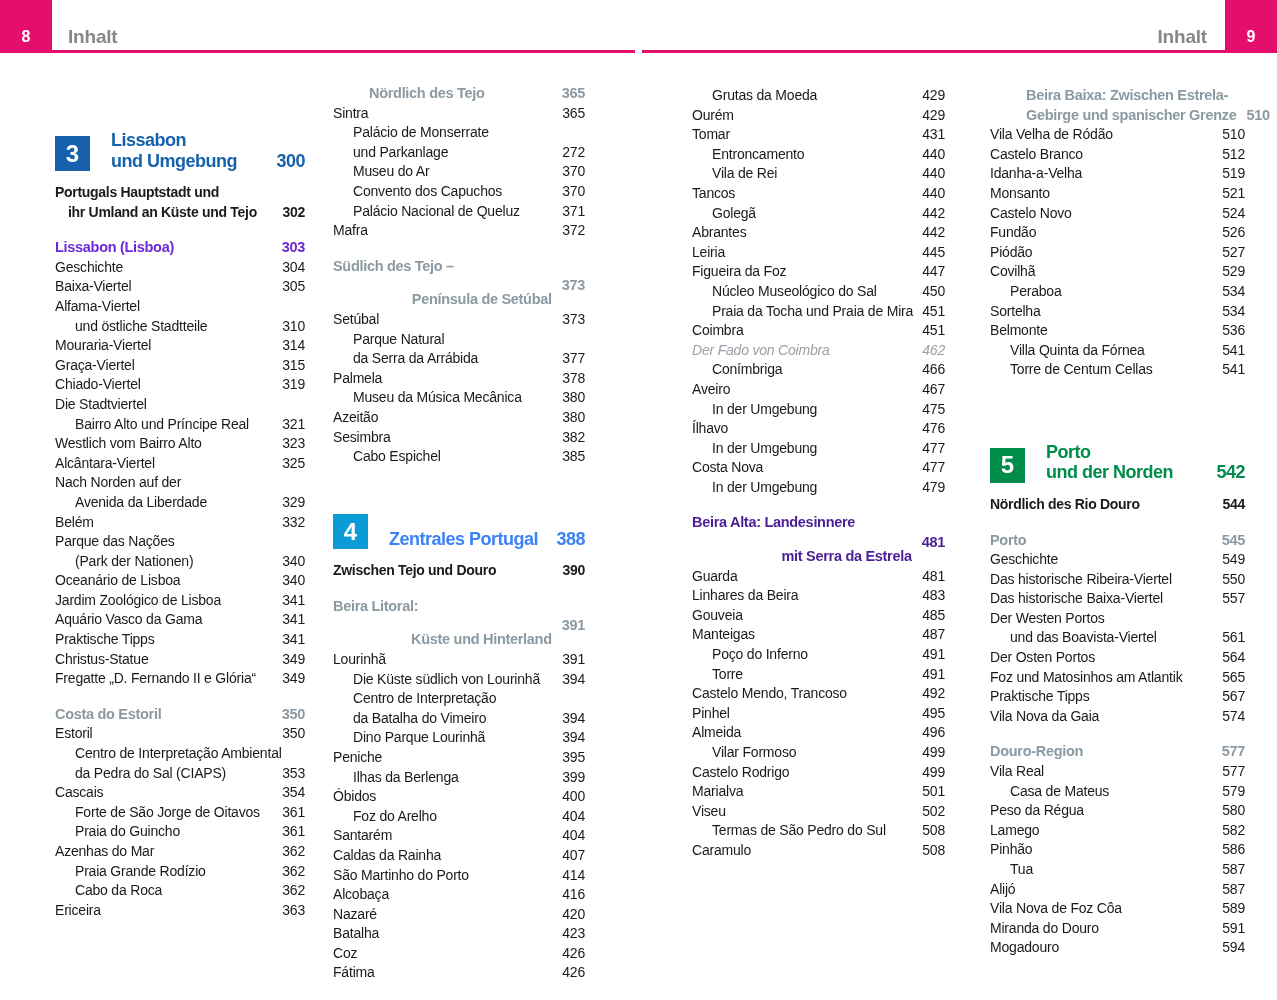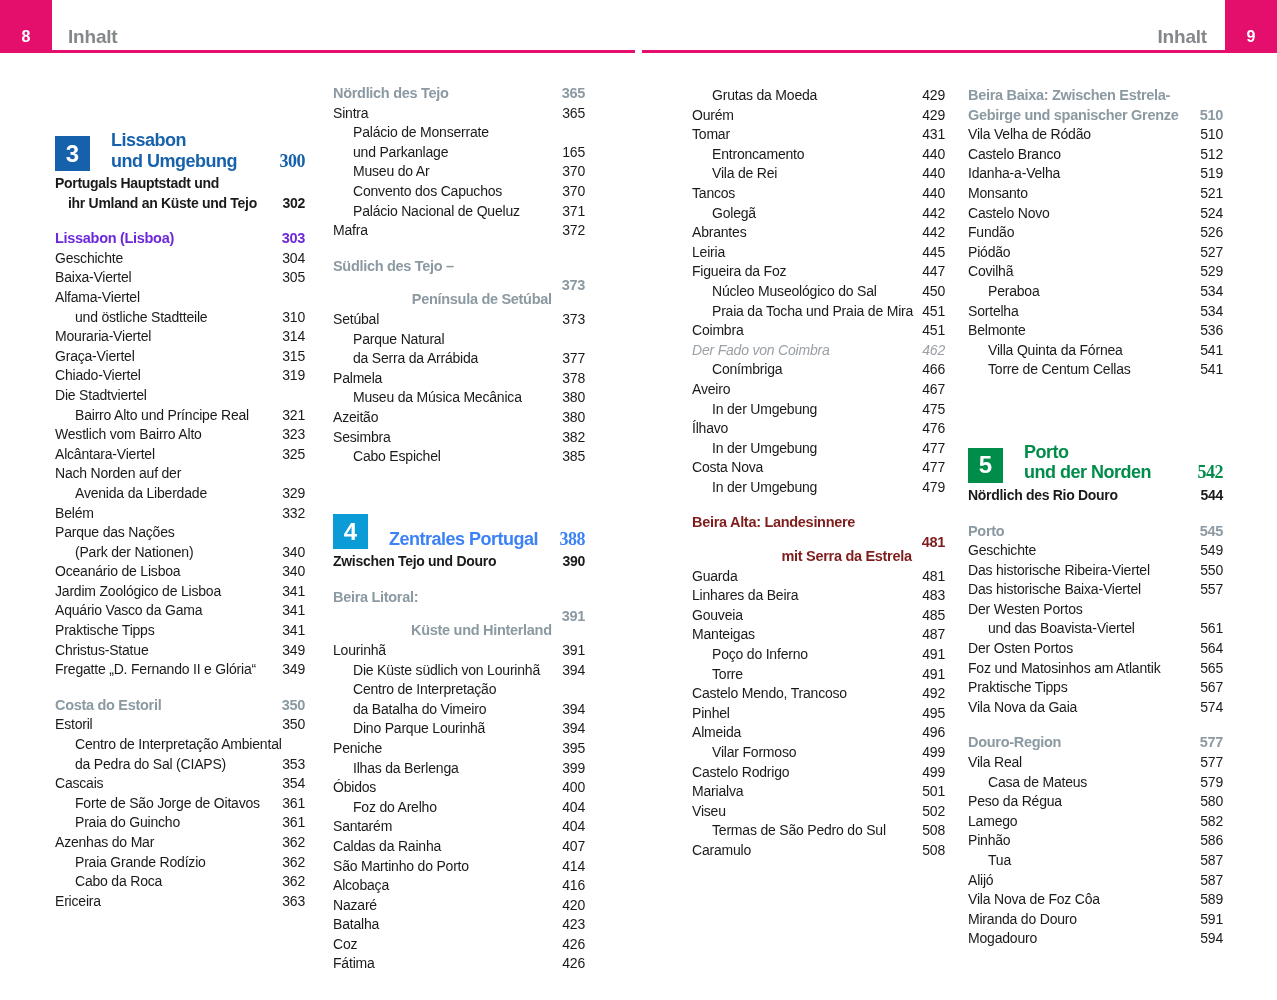--- a/index.html
+++ b/index.html
@@ -19,31 +19,31 @@
   .row .pg{margin-left:auto;padding-left:6px;}
   .i1{padding-left:20px;}
   .fado{color:#9aa0a5;font-style:italic;}
   .heading{font-weight:bold;margin-top:16px;font-size:14.5px;letter-spacing:-0.3px;}
   .heading .hline{display:flex;line-height:19.6px;}
   .heading .lbl{white-space:nowrap;}
   .heading .lbl.fill{flex:1;}
   .heading .lbl.alignr{text-align:right;margin-top:14px;}
   .heading .pg{margin-left:auto;padding-left:10px;}
   .hline.r2 .pg{margin-left:0;}
-  .col > .heading:first-child{margin-top:0;}
+  .col > .heading:first-child{margin-top:0;margin-left:36px;}
   
   .chapter{margin-top:18px;}
   .col > .chapter:first-child{margin-top:0;}
   .ch-head{display:flex;align-items:flex-end;}
   .ch-box{width:35px;height:35px;flex:0 0 35px;display:flex;align-items:center;justify-content:center;}
   .ch-box span{color:#fff;font-weight:bold;font-size:24px;line-height:1;}
   .ch-title{flex:1;margin-left:21px;font-weight:bold;font-size:18px;line-height:20.5px;letter-spacing:-0.5px;margin-top:44px;}
   .ch-tline{display:flex;}
-  .ch-tline .ch-pg{margin-left:auto;padding-left:6px;font-family:Liberation Serif, serif;}
-  .ch-sub{font-weight:bold;margin-top:3px;font-size:14px;line-height:19.6px;letter-spacing:-0.3px;}
+  .ch-tline .ch-pg{margin-left:auto;padding-left:6px;}
+  .ch-sub{font-weight:bold;margin-top:12px;font-size:14px;line-height:19.6px;letter-spacing:-0.3px;}
   .ch-sub .sline{display:flex;}
   .ch-sub .pg{margin-left:auto;padding-left:6px;text-align:right;}
   .subind{padding-left:13px;}
 </style>
 </head>
 <body>
 
 <div class="tab" id="tab-left" style="left: 0px; background: rgb(228, 14, 109);">
   <span class="pn">8</span>
 </div>
@@ -227,21 +227,21 @@
     </div>
     <div class="row">
       <span class="lbl">Sintra</span>
       <span class="pg">365</span>
     </div>
     <div class="row i1">
       <span class="lbl">Palácio de Monserrate</span>
     </div>
     <div class="row i1">
       <span class="lbl">und Parkanlage</span>
-      <span class="pg">165</span>
+      <span class="pg">272</span>
     </div>
     <div class="row i1">
       <span class="lbl">Museu do Ar</span>
       <span class="pg">370</span>
     </div>
     <div class="row i1">
       <span class="lbl">Convento dos Capuchos</span>
       <span class="pg">370</span>
     </div>
     <div class="row i1">
@@ -466,21 +466,21 @@
       <span class="pg">477</span>
     </div>
     <div class="row">
       <span class="lbl">Costa Nova</span>
       <span class="pg">477</span>
     </div>
     <div class="row i1">
       <span class="lbl">In der Umgebung</span>
       <span class="pg">479</span>
     </div>
-    <div class="heading" style="color: #7f1d1d;">
+    <div class="heading" style="color: #4c1d95;">
       <div class="hline">
         <span class="lbl">Beira Alta: Landesinnere</span>
       </div>
       <div class="hline r2">
         <span class="lbl fill alignr">mit Serra da Estrela</span>
         <span class="pg">481</span>
       </div>
     </div>
     <div class="row">
       <span class="lbl">Guarda</span>
@@ -536,21 +536,21 @@
     </div>
     <div class="row i1">
       <span class="lbl">Termas de São Pedro do Sul</span>
       <span class="pg">508</span>
     </div>
     <div class="row">
       <span class="lbl">Caramulo</span>
       <span class="pg">508</span>
     </div>
   </div>
-<div class="col" style="left:968px;top:86px;width:255px;">
+<div class="col" style="left:990px;top:86px;width:255px;">
     <div class="heading" style="color: rgb(139, 153, 162);">
       <div class="hline">
         <span class="lbl">Beira Baixa: Zwischen Estrela-</span>
       </div>
       <div class="hline r2">
         <span class="lbl fill">Gebirge und spanischer Grenze</span>
         <span class="pg">510</span>
       </div>
     </div>
     <div class="row">

